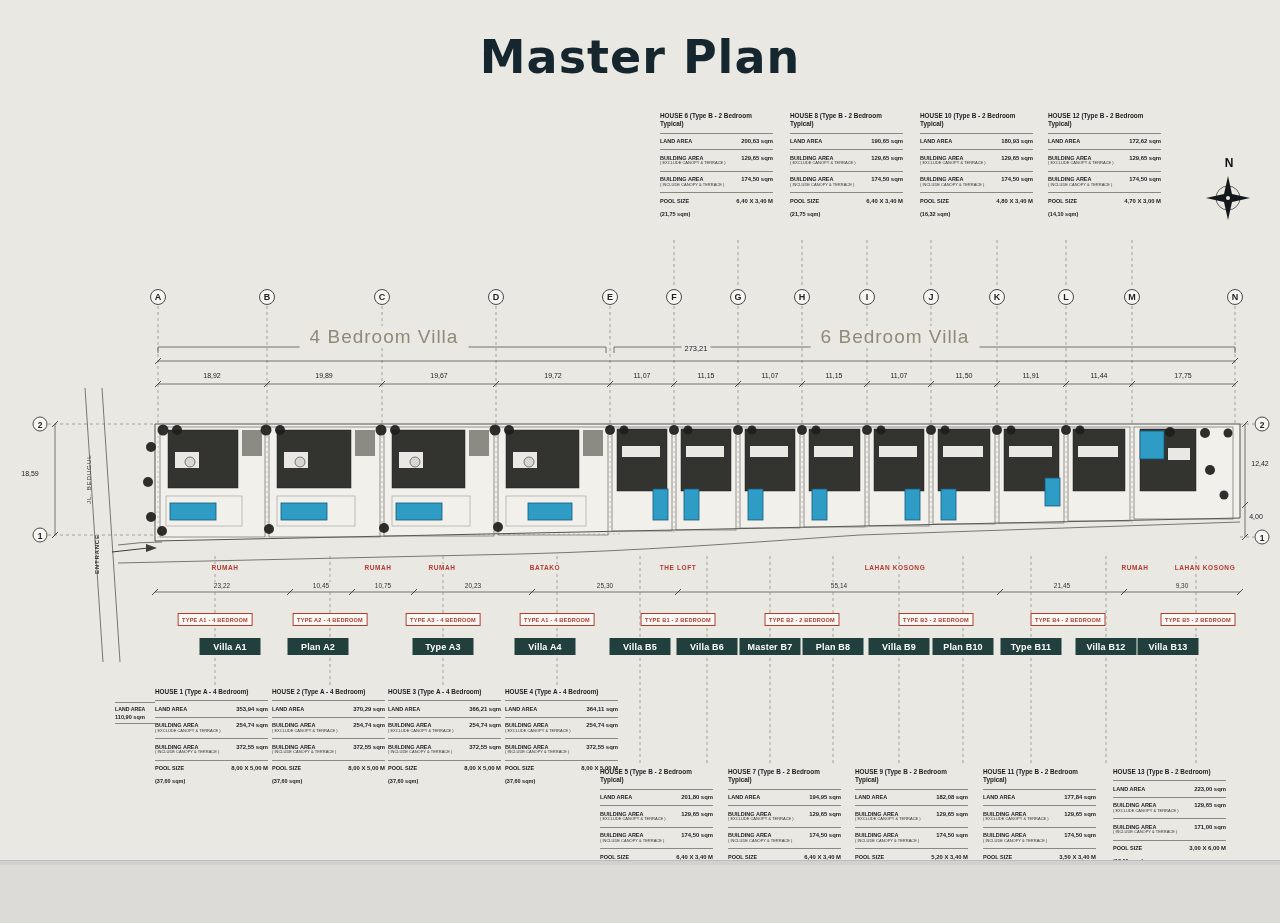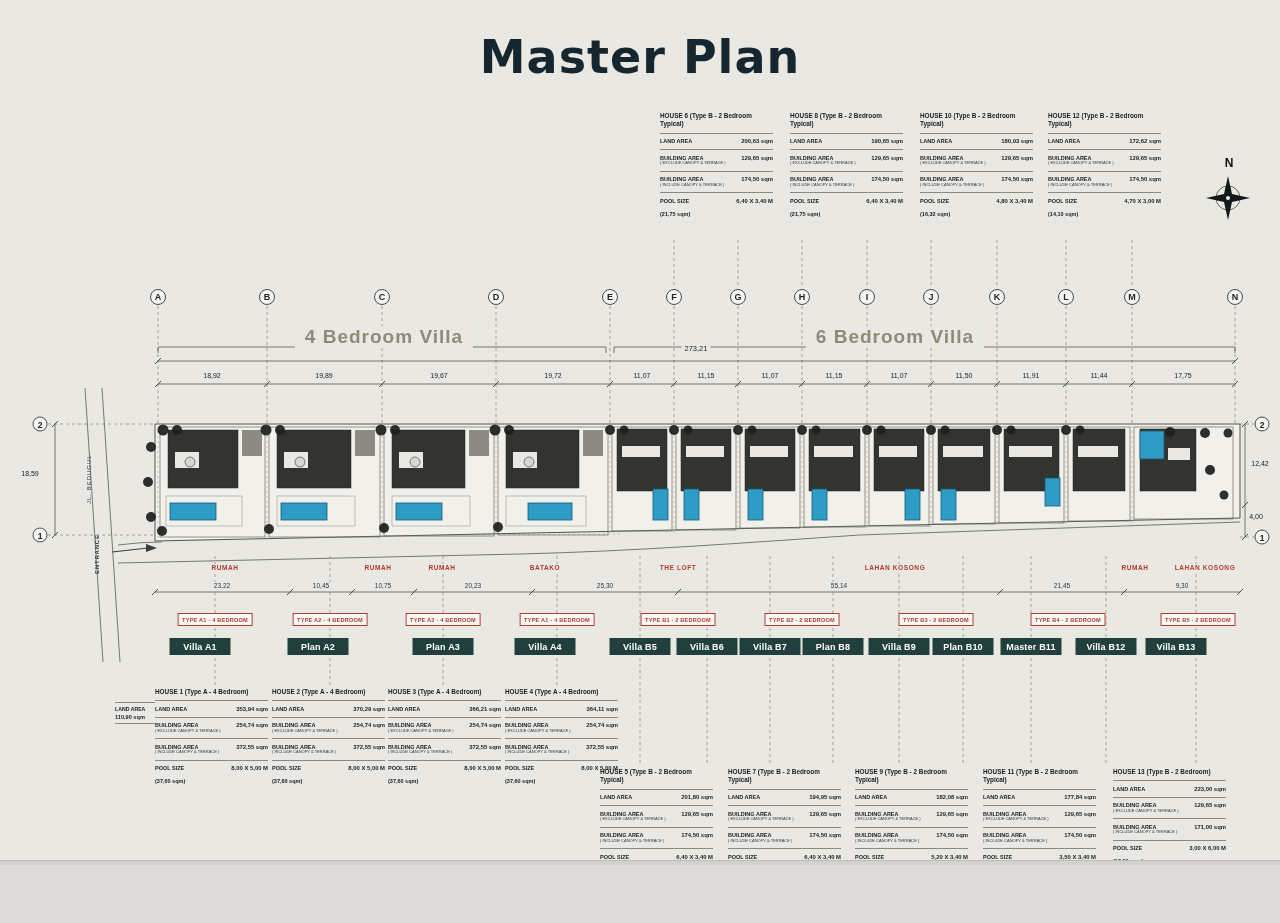--- a/index.html
+++ b/index.html
@@ -8,21 +8,21 @@
   }
   *{margin:0;padding:0;box-sizing:border-box;}
   body{font-family:"Liberation Sans",sans-serif;background:#dcdbd7;}
   .page{position:relative;width:1280px;height:865px;background:var(--page-bg);overflow:hidden;}
   .page>svg{position:absolute;left:0;top:0;z-index:0;}
 
   .page-title{position:absolute;top:30px;left:0;width:1280px;text-align:center;z-index:2;
     font-family:"DejaVu Sans",sans-serif;font-size:46px;font-weight:600;color:var(--title-ink);letter-spacing:1px;}
 
   .group-label{position:absolute;top:326px;transform:translateX(-50%);z-index:2;background:var(--page-bg);
-    padding:0 10px;font-size:19px;font-weight:bold;color:var(--muted-olive);letter-spacing:1px;white-space:nowrap;}
+    padding:0 10px;font-size:19px;font-weight:normal;color:var(--muted-olive);letter-spacing:1px;white-space:nowrap;}
 
   .overall-dim{position:absolute;top:344px;transform:translateX(-50%);z-index:2;background:var(--page-bg);
     padding:0 3px;font-size:7.5px;color:var(--ink);}
 
   .grid-letter{position:absolute;top:289px;width:16px;height:16px;border:1px solid #4a4a45;border-radius:50%;
     background:#f6f5f1;color:#222;font-size:9px;font-weight:bold;display:flex;align-items:center;justify-content:center;
     transform:translateX(-50%);z-index:2;}
   .row-marker{position:absolute;width:15px;height:15px;border:1px solid #4a4a45;border-radius:50%;background:#f6f5f1;
     color:#222;font-size:8.5px;font-weight:bold;display:flex;align-items:center;justify-content:center;
     transform:translate(-50%,-50%);z-index:2;}
@@ -448,45 +448,45 @@
     <div class="type-box" style="left: 678px;">TYPE B1 - 2 BEDROOM</div>
 
     <div class="type-box" style="left: 802px;">TYPE B2 - 2 BEDROOM</div>
 
     <div class="type-box" style="left: 936px;">TYPE B3 - 2 BEDROOM</div>
 
     <div class="type-box" style="left: 1068px;">TYPE B4 - 2 BEDROOM</div>
 
     <div class="type-box" style="left: 1198px;">TYPE B5 - 2 BEDROOM</div>
 
-    <div class="villa-badge" style="left: 200px;">Villa A1</div>
+    <div class="villa-badge" style="left: 230px;">Villa A1</div>
 
     <div class="villa-badge" style="left: 318px;">Plan A2</div>
 
-    <div class="villa-badge" style="left: 443px;">Plan A3</div>
+    <div class="villa-badge" style="left: 443px;">Type A3</div>
 
     <div class="villa-badge" style="left: 545px;">Villa A4</div>
 
     <div class="villa-badge" style="left: 640px;">Villa B5</div>
 
     <div class="villa-badge" style="left: 707px;">Villa B6</div>
 
-    <div class="villa-badge" style="left: 770px;">Villa B7</div>
+    <div class="villa-badge" style="left: 770px;">Master B7</div>
 
     <div class="villa-badge" style="left: 833px;">Plan B8</div>
 
     <div class="villa-badge" style="left: 899px;">Villa B9</div>
 
     <div class="villa-badge" style="left: 963px;">Plan B10</div>
 
-    <div class="villa-badge" style="left: 1031px;">Master B11</div>
+    <div class="villa-badge" style="left: 1031px;">Type B11</div>
 
     <div class="villa-badge" style="left: 1106px;">Villa B12</div>
 
-    <div class="villa-badge" style="left: 1168px; margin-left: 8px;">Villa B13</div>
+    <div class="villa-badge" style="left: 1168px;">Villa B13</div>
 
     <div class="house-card" style="left: 660px; top: 112px;">
       <div class="hc-title">HOUSE 6 (Type B - 2 Bedroom Typical)</div>
       <div class="hc-row">
         <span class="hc-label">LAND AREA</span>
         <span class="hc-val">200,63 sqm</span>
       </div>
       <div class="hc-row">
         <span class="hc-label">
           <span>BUILDING AREA</span><small>( EXCLUDE CANOPY &amp; TERRACE )</small>

